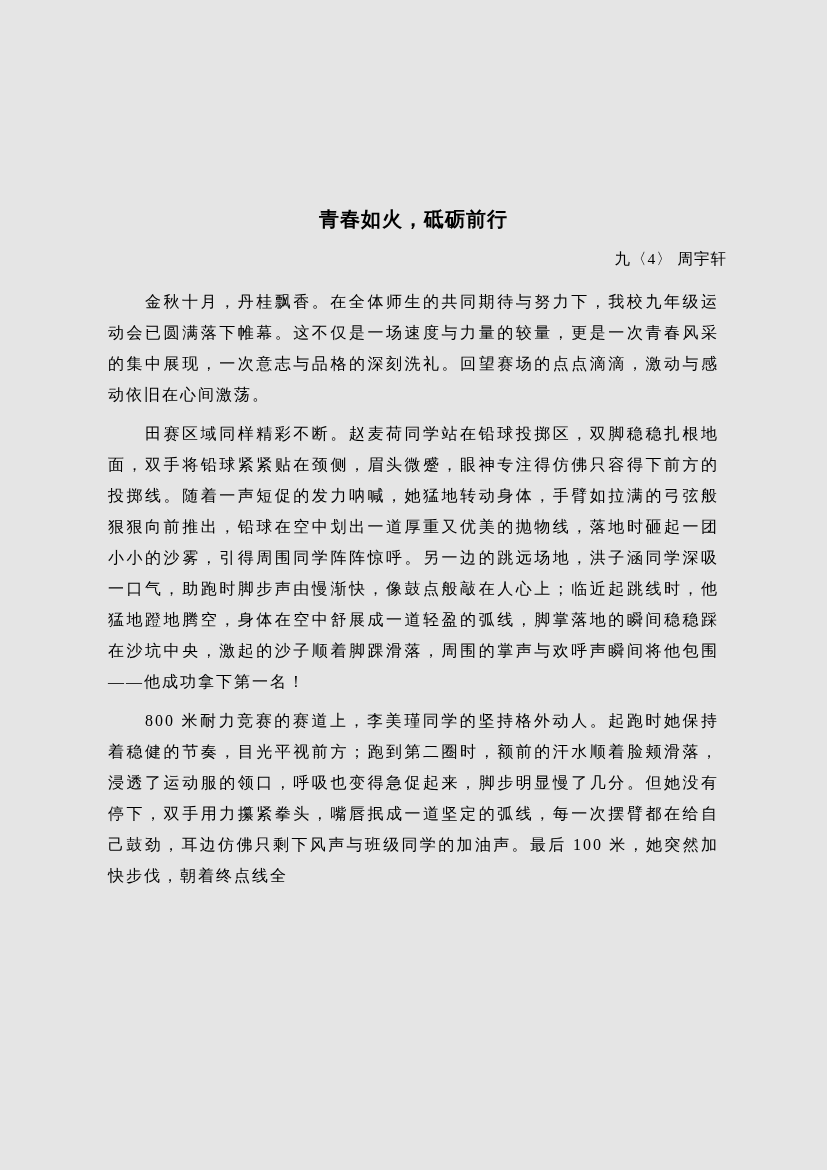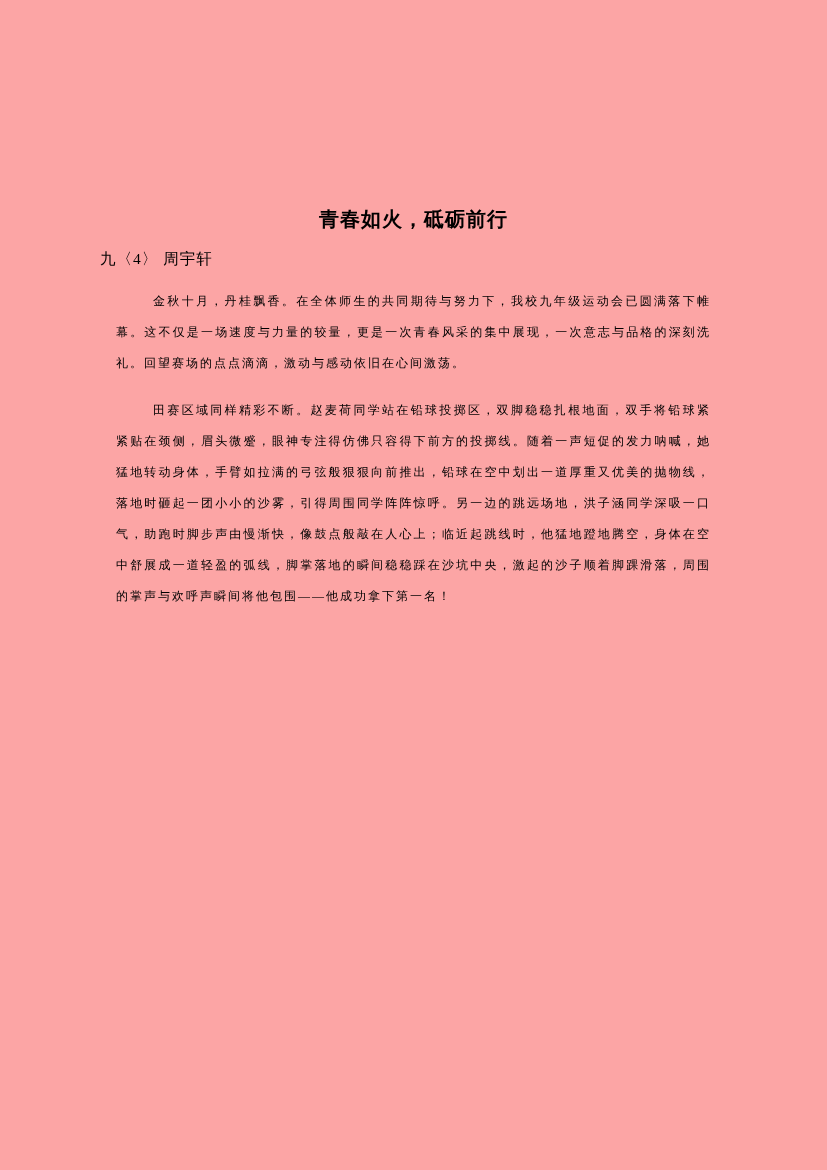--- a/index.html
+++ b/index.html
@@ -4,21 +4,21 @@
 <style>
   html, body {
     margin: 0;
     padding: 0;
     background: #ffffff;
   }
   .page {
     position: relative;
     width: 827px;
     height: 1170px;
-    background: #fca5a5;
+    background: #e5e5e5;
     color: #000000;
     overflow: hidden;
     font-family: "Liberation Serif", "DejaVu Serif", serif;
   }
   .content {
     position: absolute;
     left: 100px;
     top: 206px;
     width: 627px;
   }
@@ -28,37 +28,38 @@
     font-size: 20px;
     line-height: 26px;
     font-weight: bold;
     text-align: center;
     letter-spacing: 1px;
   }
   .author {
     margin: 16px 0 16px 0;
     font-size: 15.5px;
     line-height: 22px;
-    text-align: left;
+    text-align: right;
     letter-spacing: 1px;
   }
   .para {
-    margin: 16px;
-    font-size: 12px;
+    margin: 8px;
+    font-size: 16px;
     line-height: 31px;
     letter-spacing: 2px;
     text-align: justify;
     text-justify: inter-character;
     text-indent: 37px;
     word-break: break-all;
   }
 </style>
 </head>
 <body>
 
 <div class="page">
   <div class="content">
     <h1 class="title">青春如火，砥砺前行</h1>
     <div class="author">九〈4〉 周宇轩</div>
     <p class="para">金秋十月，丹桂飘香。在全体师生的共同期待与努力下，我校九年级运动会已圆满落下帷幕。这不仅是一场速度与力量的较量，更是一次青春风采的集中展现，一次意志与品格的深刻洗礼。回望赛场的点点滴滴，激动与感动依旧在心间激荡。</p>
     <p class="para">田赛区域同样精彩不断。赵麦荷同学站在铅球投掷区，双脚稳稳扎根地面，双手将铅球紧紧贴在颈侧，眉头微蹙，眼神专注得仿佛只容得下前方的投掷线。随着一声短促的发力呐喊，她猛地转动身体，手臂如拉满的弓弦般狠狠向前推出，铅球在空中划出一道厚重又优美的抛物线，落地时砸起一团小小的沙雾，引得周围同学阵阵惊呼。另一边的跳远场地，洪子涵同学深吸一口气，助跑时脚步声由慢渐快，像鼓点般敲在人心上；临近起跳线时，他猛地蹬地腾空，身体在空中舒展成一道轻盈的弧线，脚掌落地的瞬间稳稳踩在沙坑中央，激起的沙子顺着脚踝滑落，周围的掌声与欢呼声瞬间将他包围——他成功拿下第一名！</p>
+    <p class="para">800 米耐力竞赛的赛道上，李美瑾同学的坚持格外动人。起跑时她保持着稳健的节奏，目光平视前方；跑到第二圈时，额前的汗水顺着脸颊滑落，浸透了运动服的领口，呼吸也变得急促起来，脚步明显慢了几分。但她没有停下，双手用力攥紧拳头，嘴唇抿成一道坚定的弧线，每一次摆臂都在给自己鼓劲，耳边仿佛只剩下风声与班级同学的加油声。最后 100 米，她突然加快步伐，朝着终点线全</p>
   </div>
 </div>
 
 </body></html>

